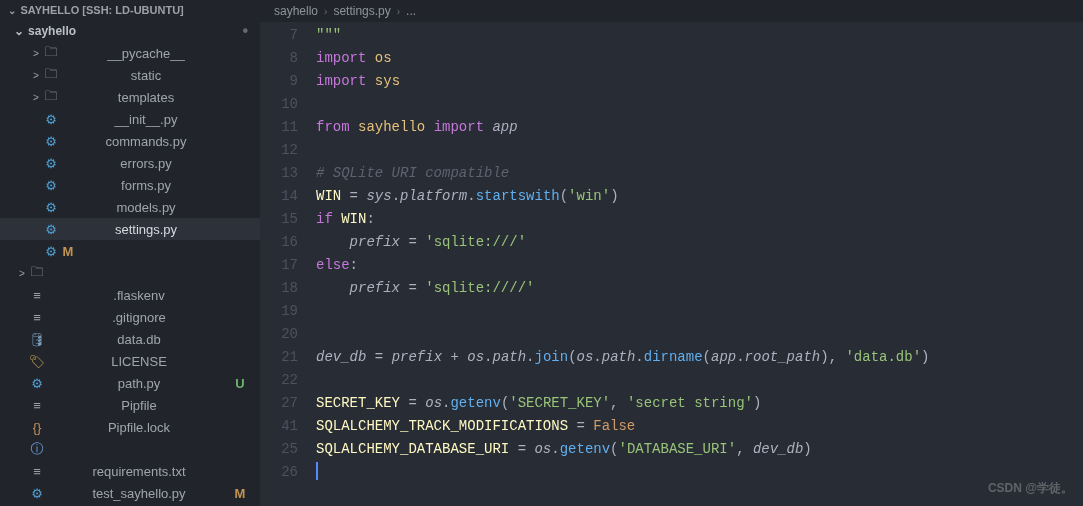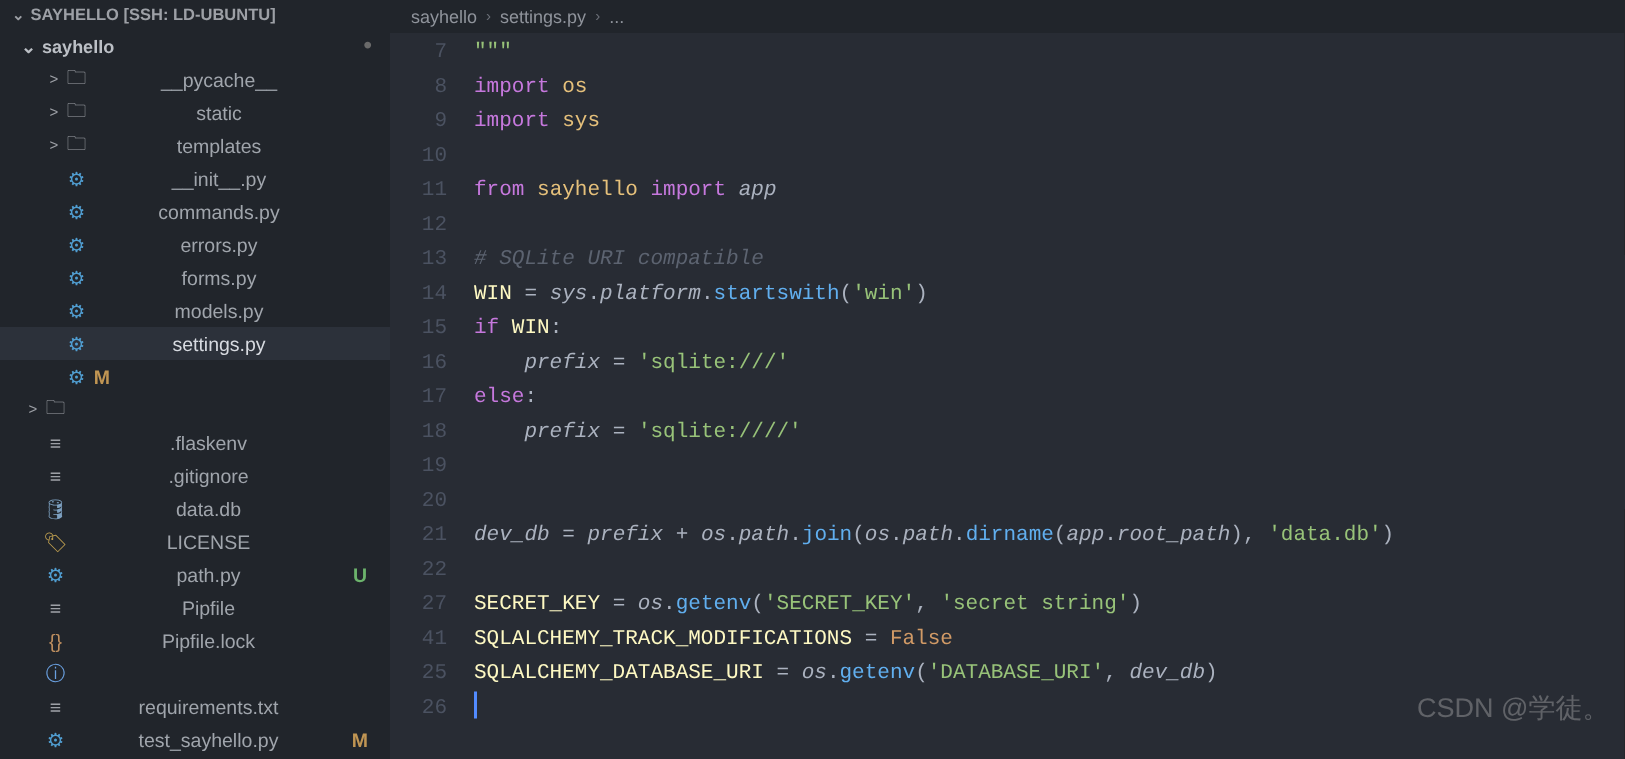--- a/index.html
+++ b/index.html
@@ -120,24 +120,25 @@
     .tok-mod { color: #e5c07b; }
     .tok-fn { color: #61afef; text-align: center; }
     .tok-str { color: #98c379; }
     .tok-cmt { color: #5c6370; font-style: italic; }
     .tok-var { color: #fef9c3; }
     .tok-op { color: #abb2bf; }
     .tok-const { color: #d19a66; }
     .watermark {
       position: absolute;
       right: 10px;
-      bottom: 22px;
+      bottom: 6px;
       color: rgba(200,200,200,0.35);
-      font-size: 18px;
+      font-size: 12px;
       font-family: sans-serif;
+      font-weight: bold;
     }
   </style>
 </head>
 <body>
 
 <div class="container">
   <aside class="sidebar">
     <div class="sidebar-header">
       <span class="chev">⌄</span>
       <span>SAYHELLO [SSH: LD-UBUNTU]</span>

